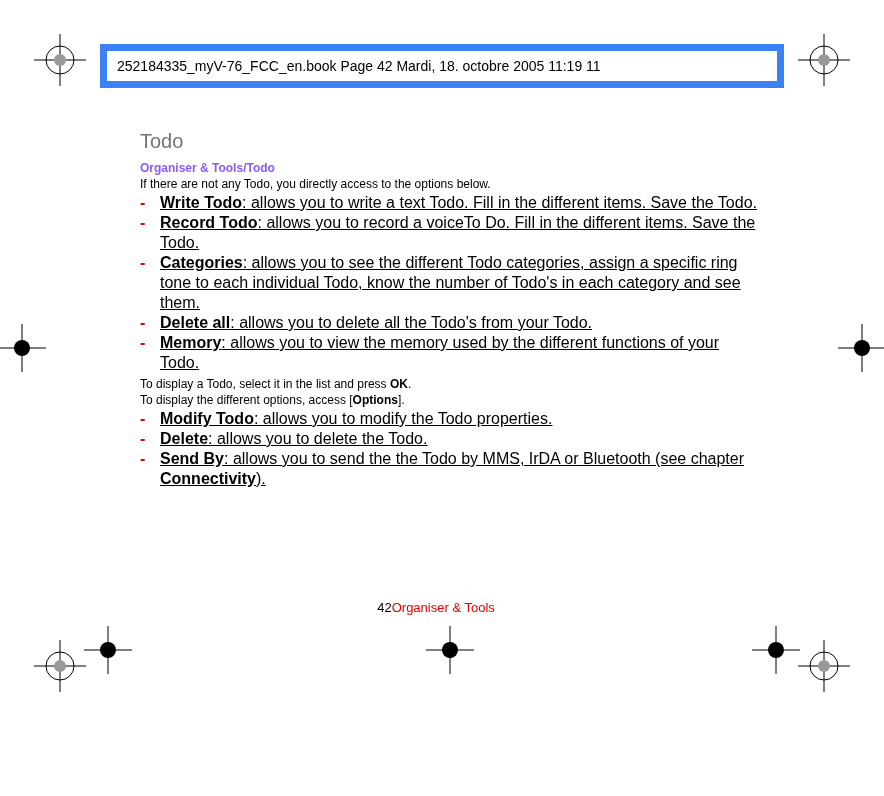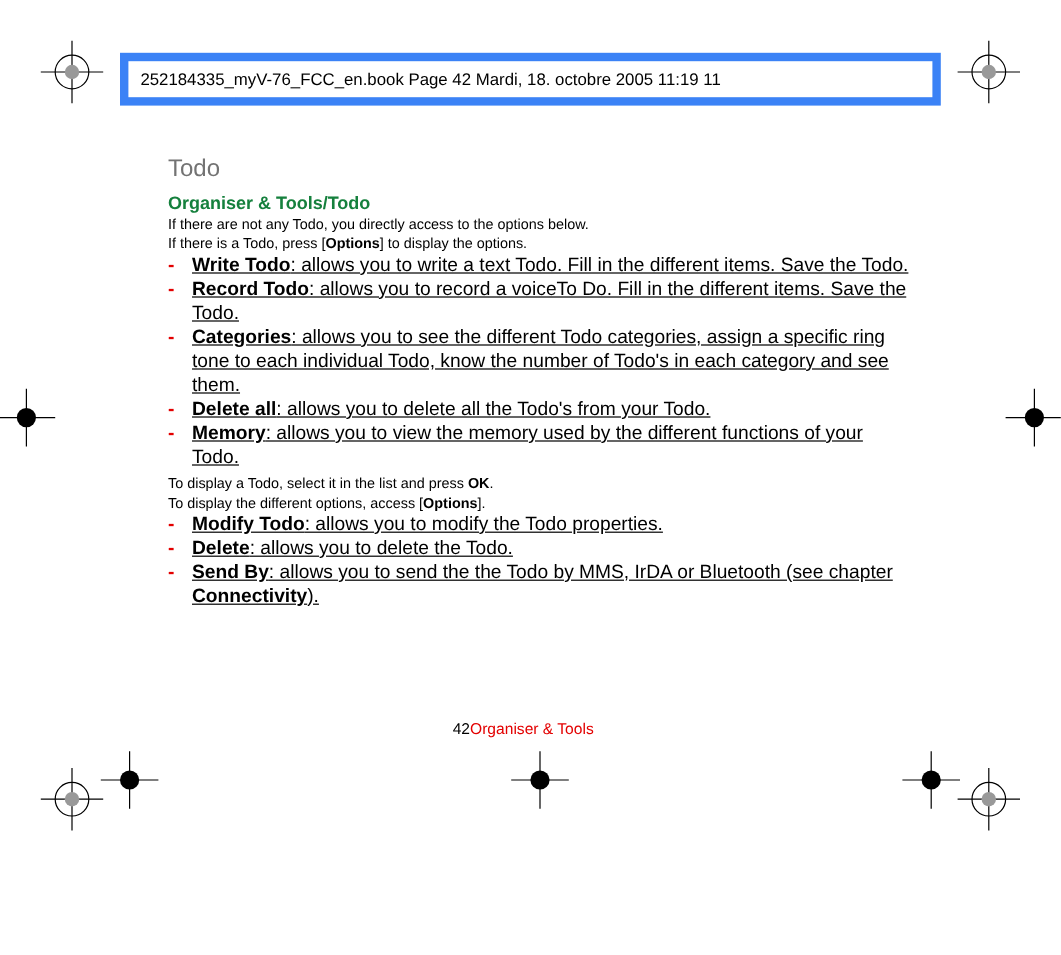--- a/index.html
+++ b/index.html
@@ -36,22 +36,22 @@
     left: 140px;
     width: 620px;
   }
   h1.title {
     color: #737373;
     font-size: 20px;
     font-weight: normal;
     margin: 0 0 8px 0;
   }
   .breadcrumb {
-    color: #15803d;
-    font-size: 15px;
+    color: #8b5cf6;
+    font-size: 12px;
     font-weight: bold;
     margin-bottom: 2px;
   }
   p.intro {
     font-style: italic;
     font-size: 12px;
     margin: 0 0 4px 0;
     text-align: justify;
   }
   p.body {
@@ -163,23 +163,20 @@
 </div>
 
 <div class="header-band">
   <span>252184335_myV-76_FCC_en.book  Page 42  Mardi, 18. octobre 2005  11:19 11</span>
 </div>
 
 <div class="page-area">
   <h1 class="title">Todo</h1>
   <div class="breadcrumb">Organiser &amp; Tools/Todo</div>
   <p class="body">If there are not any Todo, you directly access to the options below.</p>
-  <p class="body">
-    <span>If there is a Todo, press [</span><span class="b">Options</span><span>] to display the options.</span>
-  </p>
   <ul class="items">
     <li><span class="b">Write Todo</span><span>: allows you to write a text Todo. Fill in the different items. Save the Todo.</span></li>
     <li><span class="b">Record Todo</span><span>: allows you to record a voiceTo Do. Fill in the different items. Save the Todo.</span></li>
     <li><span class="b">Categories</span><span>: allows you to see the different Todo categories, assign a specific ring tone to each individual Todo, know the number of Todo's in each category and see them.</span></li>
     <li><span class="b">Delete all</span><span>: allows you to delete all the Todo's from your Todo.</span></li>
     <li><span class="b">Memory</span><span>: allows you to view the memory used by the different functions of your Todo.</span></li>
   </ul>
   <p class="body">
     <span>To display a Todo, select it in the list and press </span><span class="b">OK</span><span>.</span>
   </p>

